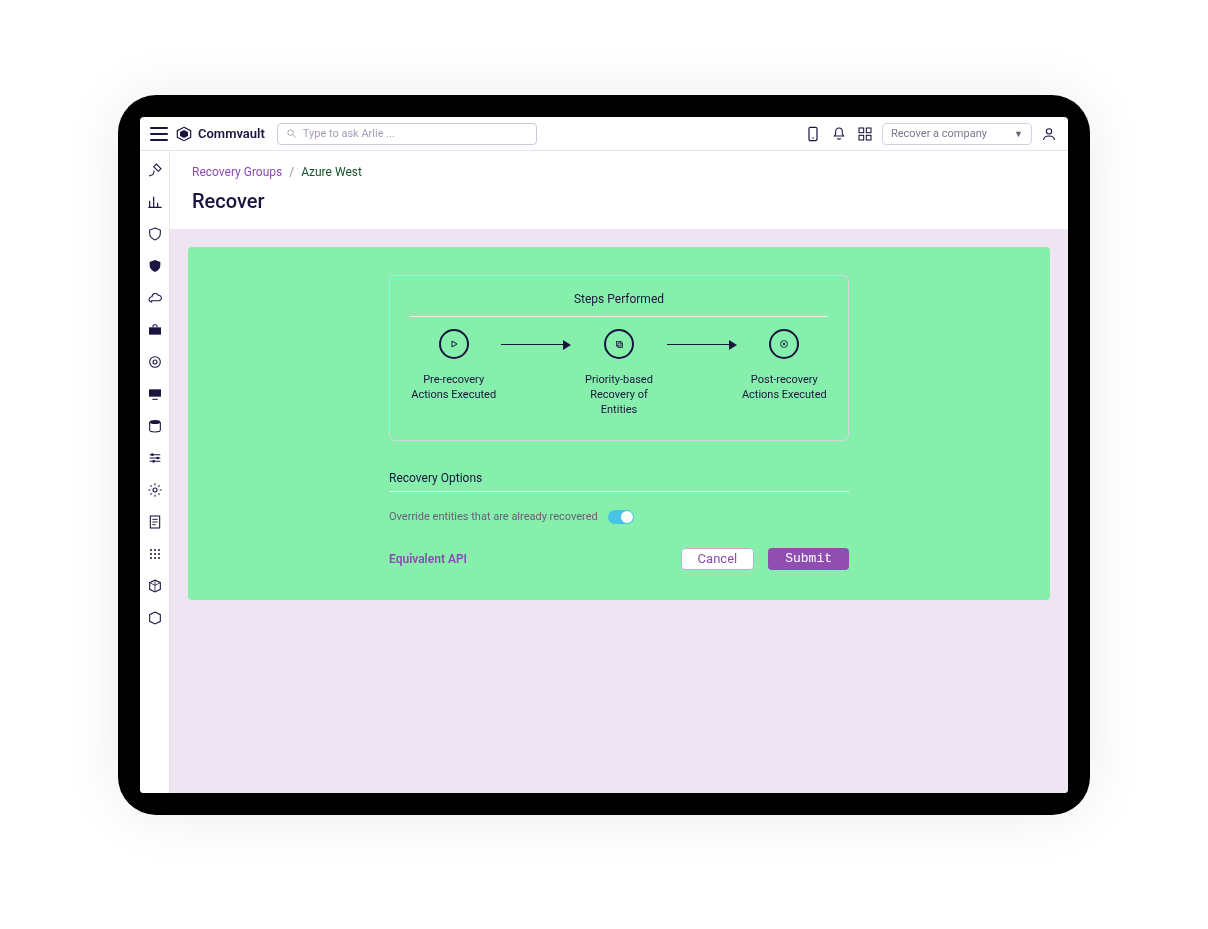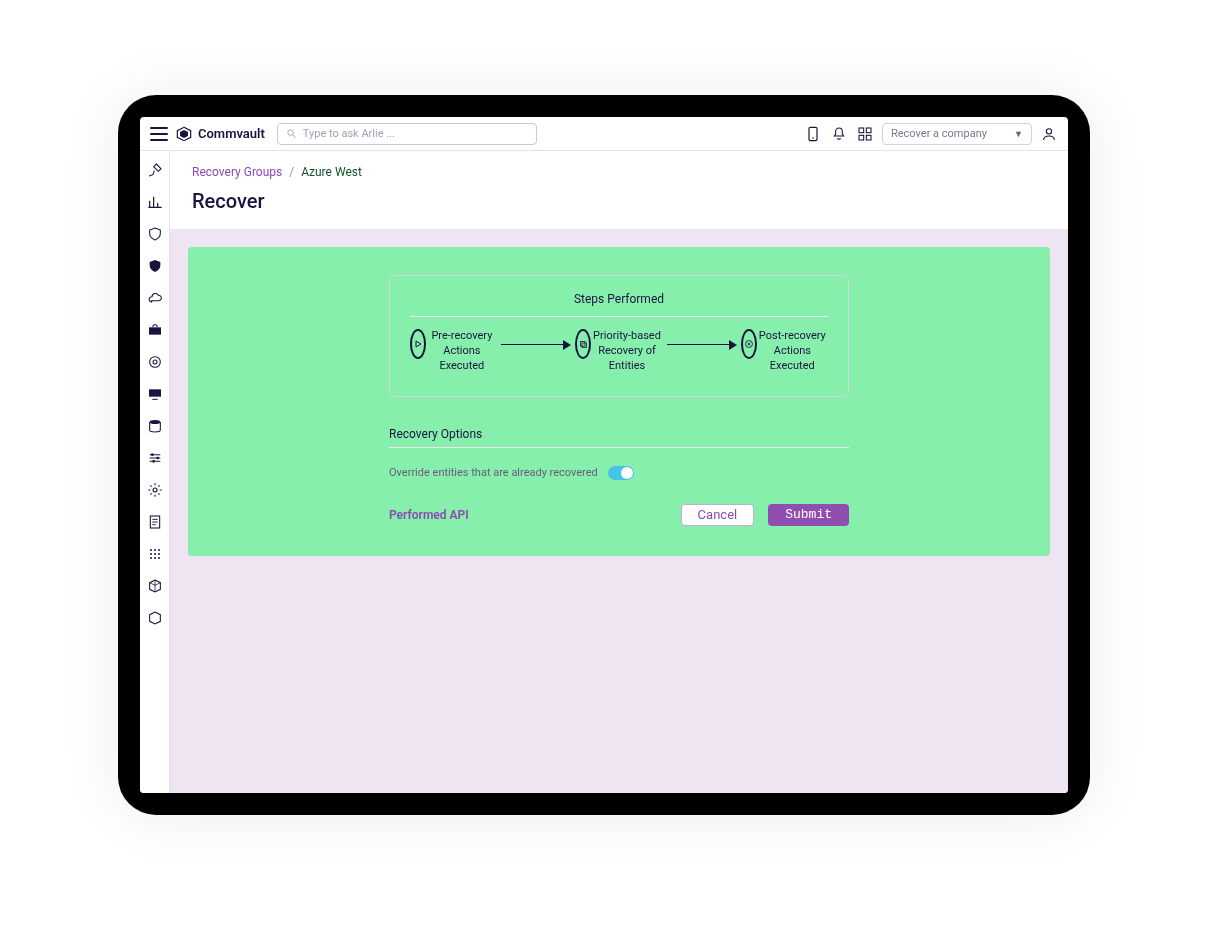--- a/index.html
+++ b/index.html
@@ -94,21 +94,21 @@
   }
   .steps-box {
     border:1px solid #d8d2e2;
     border-radius:6px;
     width:460px;
     margin: 0 auto;
     padding:16px 20px 22px 20px;
   }
   .steps-title { text-align:center; font-size:12px; color:#1a1440; margin-bottom:12px; padding-bottom:10px; border-bottom:1px solid #eee8f3;}
   .steps-row { display:flex; align-items:flex-start; justify-content:space-between; gap:4px;}
-  .step { flex:1; display:flex; align-items:center; text-align:center;}
+  .step { flex:1; display:flex; flex-direction:column; align-items:center; text-align:center;}
   .step-circle { width:30px; height:30px; border:2px solid #1a1440; border-radius:50%; display:flex; align-items:center; justify-content:center; margin-bottom:14px;}
   .step-label { font-size:11px; color:#1a1440; line-height:1.35; max-width:120px;}
   .arrow { flex:0 0 auto; width:70px; height:1px; position:relative; margin-top:15px;}
   .arrow::before{ content:""; position:absolute; left:0; right:6px; top:0; border-top:1.5px solid #1a1440;}
   .arrow::after{ content:""; position:absolute; right:0; top:-4px; border-left:8px solid #1a1440; border-top:5px solid transparent; border-bottom:5px solid transparent;}
   .section-title { font-size:12px; color:#1a1440; margin-top:30px; padding-bottom:6px; border-bottom:1px solid #eee8f3;}
   .toggle-row { display:flex; align-items:center; gap:10px; margin-top:18px;}
   .toggle-row label { font-size:11px; color:#6a5d7c;}
   .toggle {
     width:26px; height:14px; background:#46c4e6; border-radius:8px;
@@ -331,21 +331,21 @@
 
               <div class="card-inner">
                 <div class="section-title">Recovery Options</div>
 
                 <div class="toggle-row">
                   <label>Override entities that are already recovered</label>
                   <div class="toggle"></div>
                 </div>
 
                 <div class="actions">
-                  <a class="link-api">Performed API</a>
+                  <a class="link-api">Equivalent API</a>
                   <div class="actions-spacer"></div>
                   <button class="btn btn-cancel">Cancel</button>
                   <button class="btn btn-submit">Submit</button>
                 </div>
               </div>
 
             </div>
           </div>
         </div>
 

